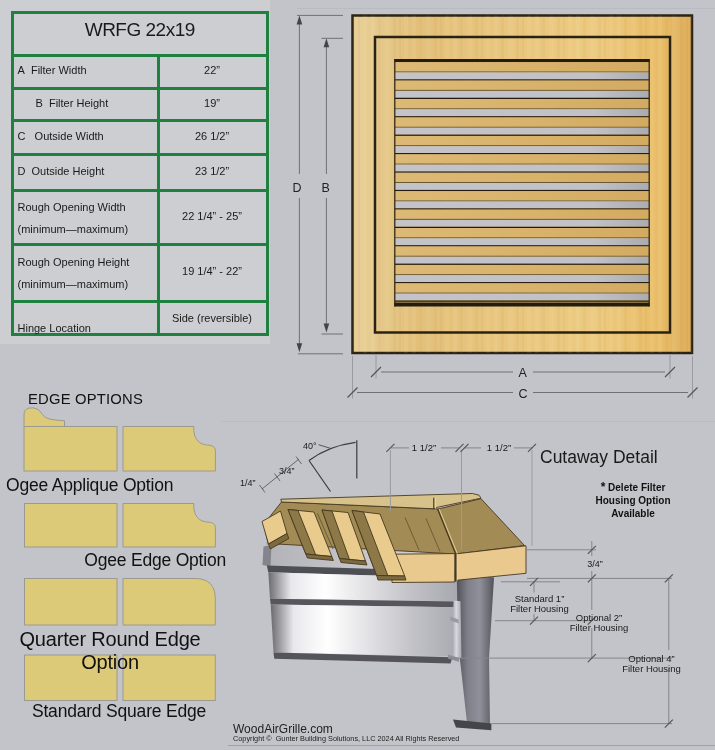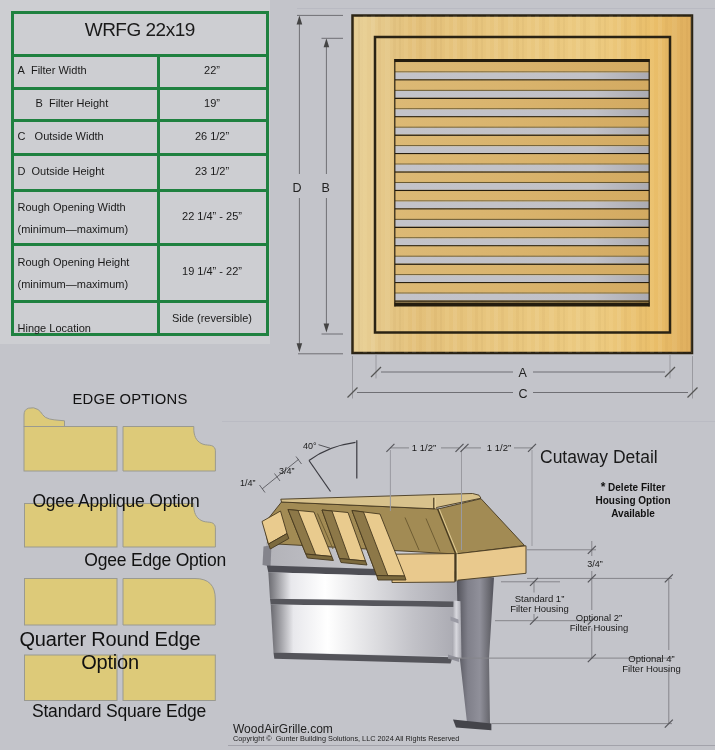--- a/index.html
+++ b/index.html
@@ -202,22 +202,22 @@
       <rect x="24.5" y="503.5" width="92.5" height="43.5"></rect>
       <path d="M123,547 V503.5 H193.8 V507.3 C194.3,514.8 197.5,519.2 203,521.2 C206,522.2 209.5,522 211.5,522.6 C213.8,523.3 215.4,525.2 215.4,527.8 V547 Z"></path>
 
       <rect x="24.5" y="578.5" width="92.5" height="46.5"></rect>
       <path d="M123,625 V578.5 H195 Q215.3,578.5 215.3,599 V625 Z"></path>
 
       <rect x="24.5" y="655" width="92.5" height="45.5"></rect>
       <rect x="123" y="655" width="92.3" height="45.5"></rect>
     </g>
   </svg>
-  <div class="abs" style="left:40px;top:391px;width:180px;text-align:center;font-size:14.8px;letter-spacing:0.2px;color:#111;">EDGE OPTIONS</div>
-  <div class="abs" style="left:6px;top:475px;width:220px;text-align:center;font-size:17.5px;letter-spacing:-0.2px;margin-top:16px;">Ogee Applique Option</div>
+  <div class="abs" style="left:28px;top:391px;width:180px;text-align:left;font-size:14.8px;letter-spacing:0.2px;color:#111;">EDGE OPTIONS</div>
+  <div class="abs" style="left:6px;top:475px;width:220px;font-size:17.5px;letter-spacing:-0.2px;">Ogee Applique Option</div>
   <div class="abs" style="left:6px;top:550px;width:220px;text-align:right;font-size:17.5px;letter-spacing:-0.2px;">Ogee Edge Option</div>
   <div class="abs" style="left:0px;top:628px;width:220px;text-align:center;font-size:20px;letter-spacing:-0.2px;">Quarter Round Edge Option</div>
   <div class="abs" style="left:9px;top:701px;width:220px;text-align:center;font-size:17.5px;letter-spacing:-0.2px;">Standard Square Edge</div>
 
   <svg class="abs" style="left:222px;top:422px;" width="493" height="328" viewBox="222 422 493 328">
     <defs>
       <linearGradient id="sil1" x1="0" y1="0" x2="1" y2="0">
         <stop offset="0" stop-color="#6a6a70"></stop>
         <stop offset="0.12" stop-color="#e8e8ec"></stop>
         <stop offset="0.3" stop-color="#ffffff"></stop>

